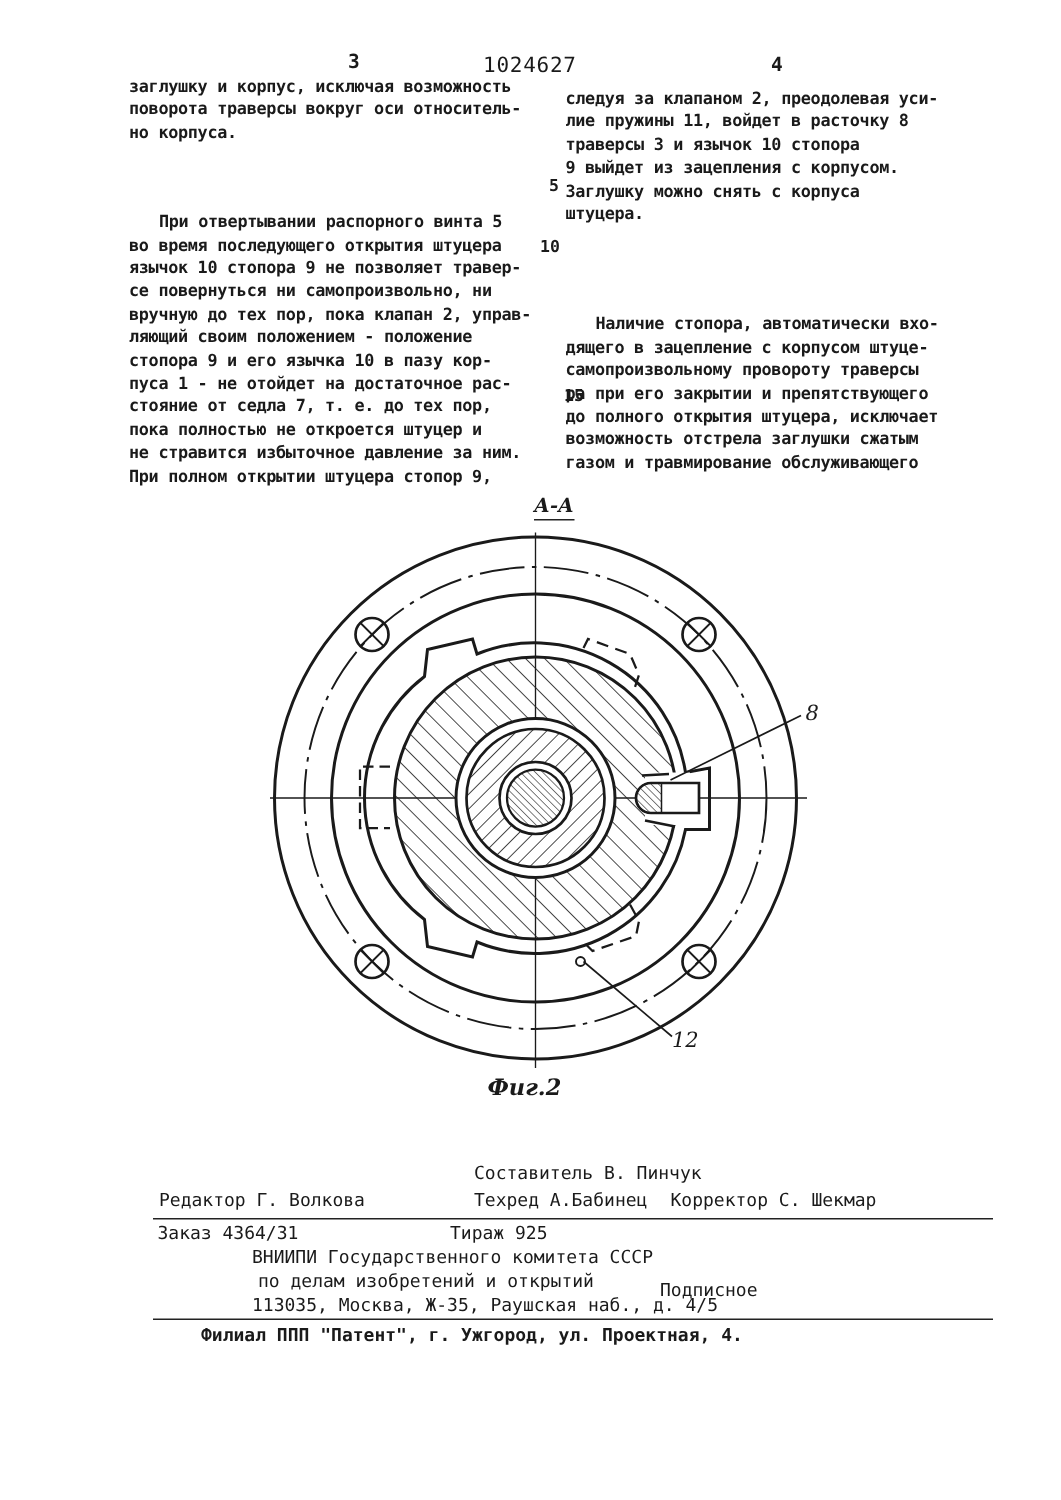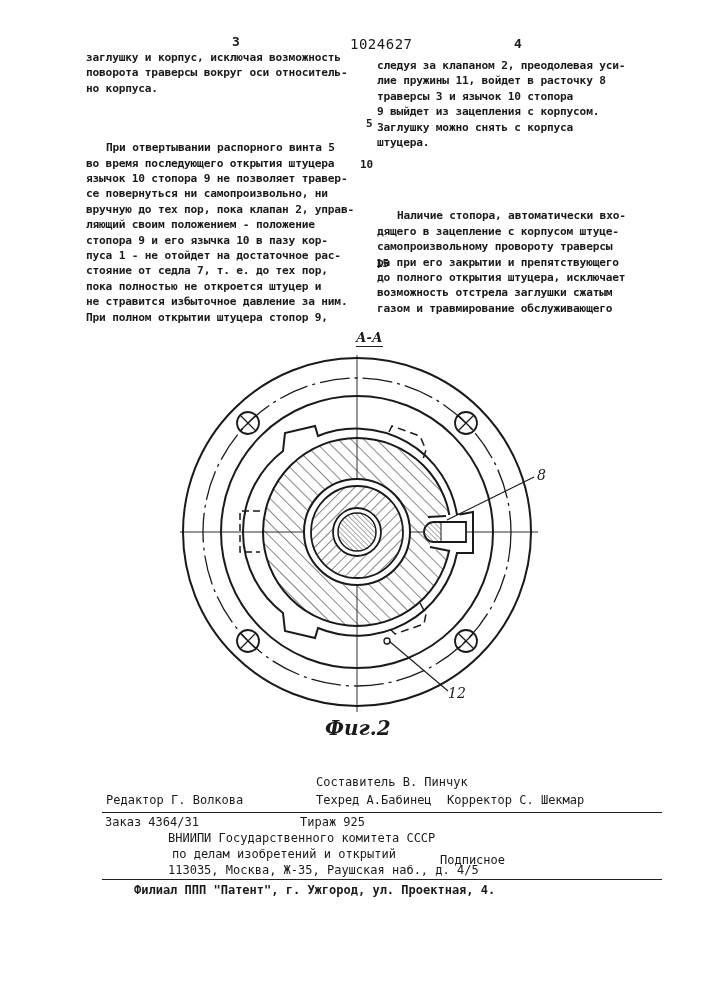--- a/index.html
+++ b/index.html
@@ -1,27 +1,27 @@
 <!DOCTYPE html>
 <html><head>
 <meta charset="utf-8">
 <style>
   html, body { margin: 0; padding: 0; background: #ffffff; }
   body { width: 707px; height: 1000px; position: relative; overflow: hidden;
          font-family: "DejaVu Sans Mono", "Liberation Mono", monospace; color: #1a1a1a; }
   .abs { position: absolute; }
   .hdr { font-size: 13px; font-weight: bold; }
-  .patno { font-size: 14px; font-family: "DejaVu Sans Mono", monospace; letter-spacing: 0.5px; margin-left: 28px; }
+  .patno { font-size: 14px; font-family: "DejaVu Sans Mono", monospace; letter-spacing: 0.5px; }
   .col { position: absolute; font-size: 11.2px; line-height: 15.4px; font-weight: bold; letter-spacing: -0.2px; }
   .col p { margin: 0; white-space: nowrap; }
   .col .indent { padding-left: 20px; margin-top: 44px; }
   .lineno { position: absolute; font-size: 11px; font-weight: bold; }
   .imprint { position: absolute; font-size: 12px; line-height: 16px; white-space: nowrap; }
   .rule { position: absolute; height: 0; border-top: 1.6px solid #222; }
-  .fig-label { font-family: "DejaVu Serif", serif; font-style: italic; font-weight: bold; font-size: 20px; }
+  .fig-label { font-family: "DejaVu Serif", serif; font-style: italic; font-weight: bold; font-size: 15px; }
   .section-label { font-family: "DejaVu Serif", serif; font-style: italic; font-size: 13px; font-weight: bold; }
   svg text { font-family: "DejaVu Serif", serif; font-style: italic; }
 </style>
 </head>
 <body>
 
 <div class="abs hdr" style="left:232px; top:34px;">3</div>
 <div class="abs patno" style="left:322px; top:36px;">1024627</div>
 <div class="abs hdr" style="left:514px; top:36px;">4</div>
 

